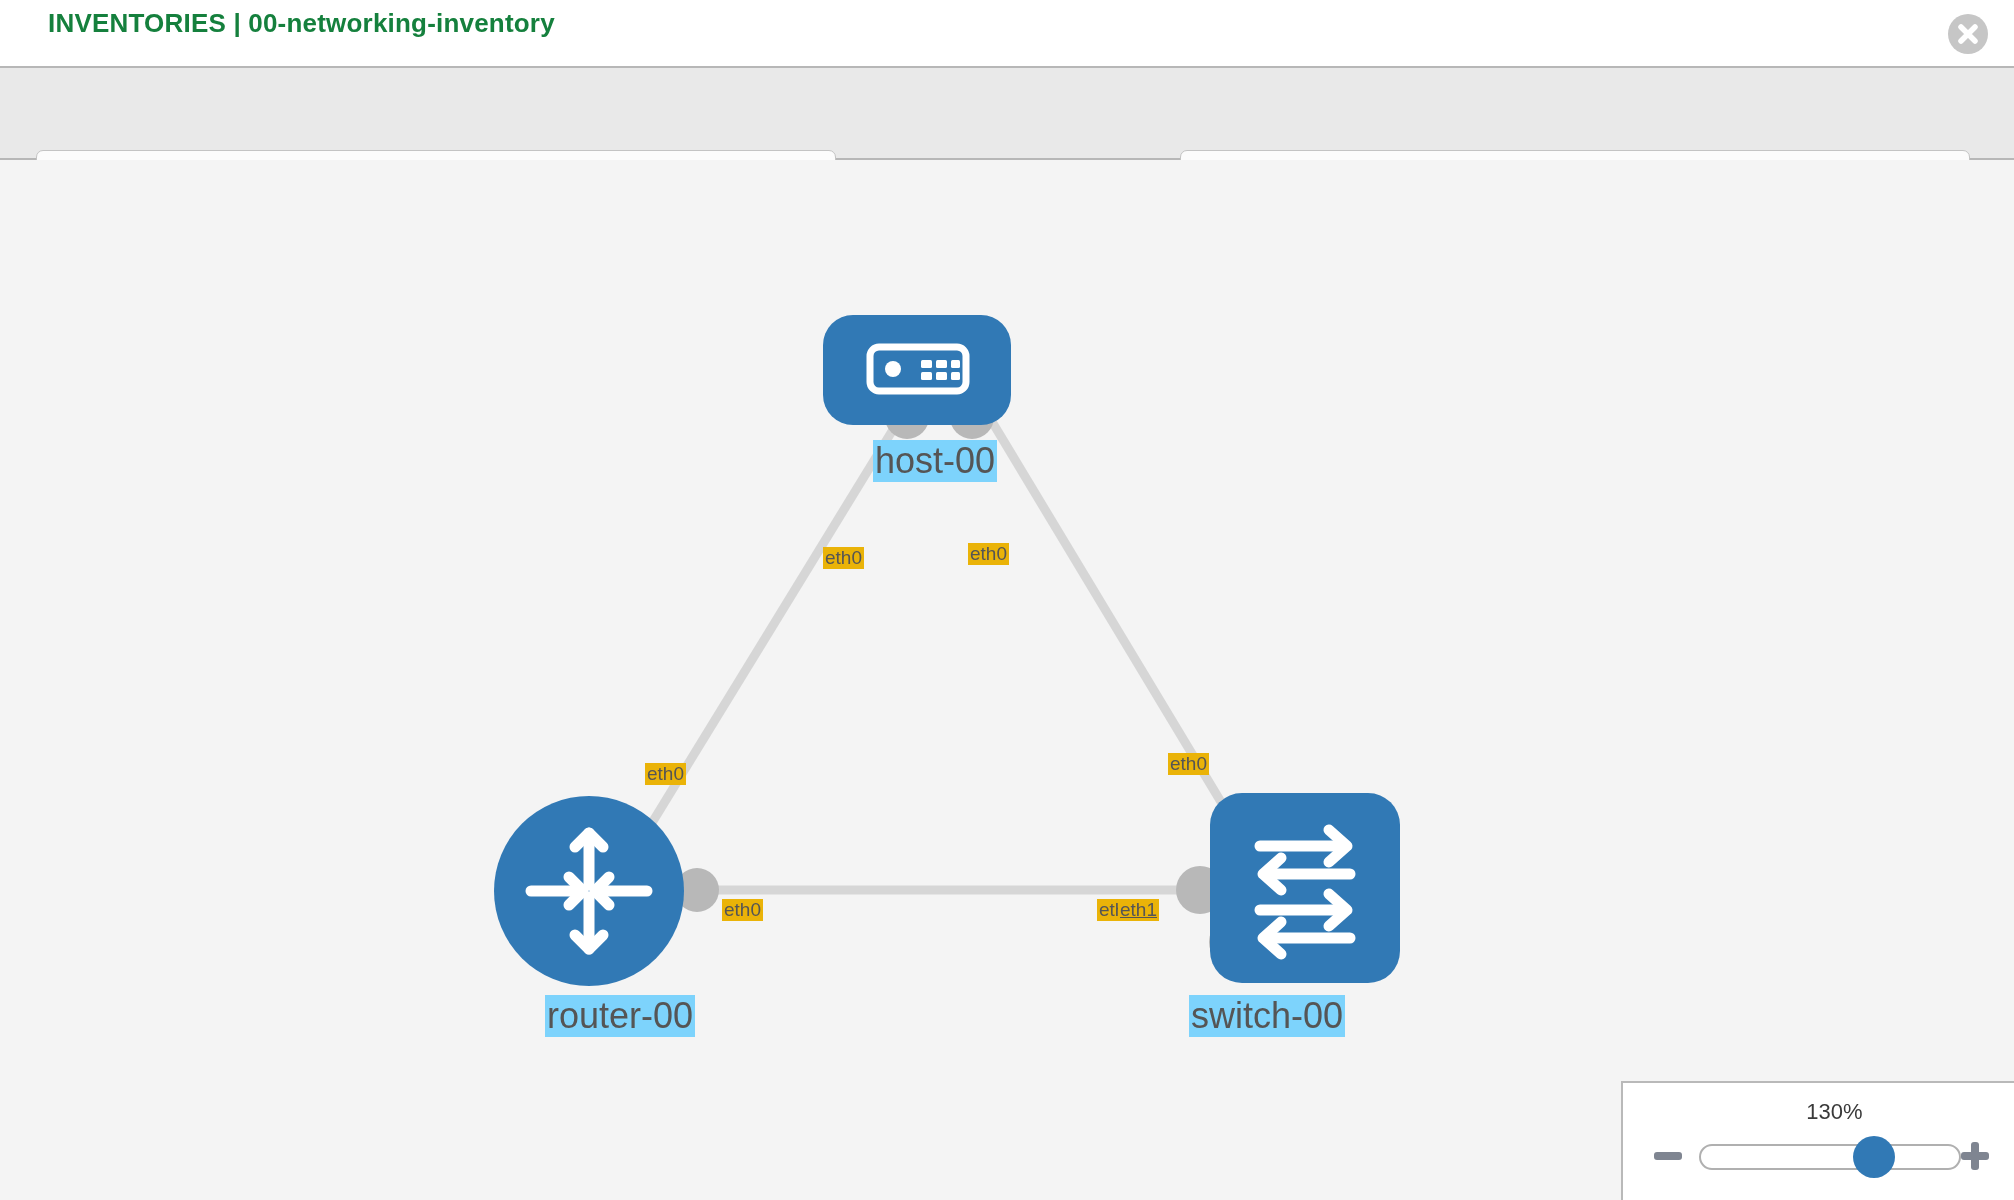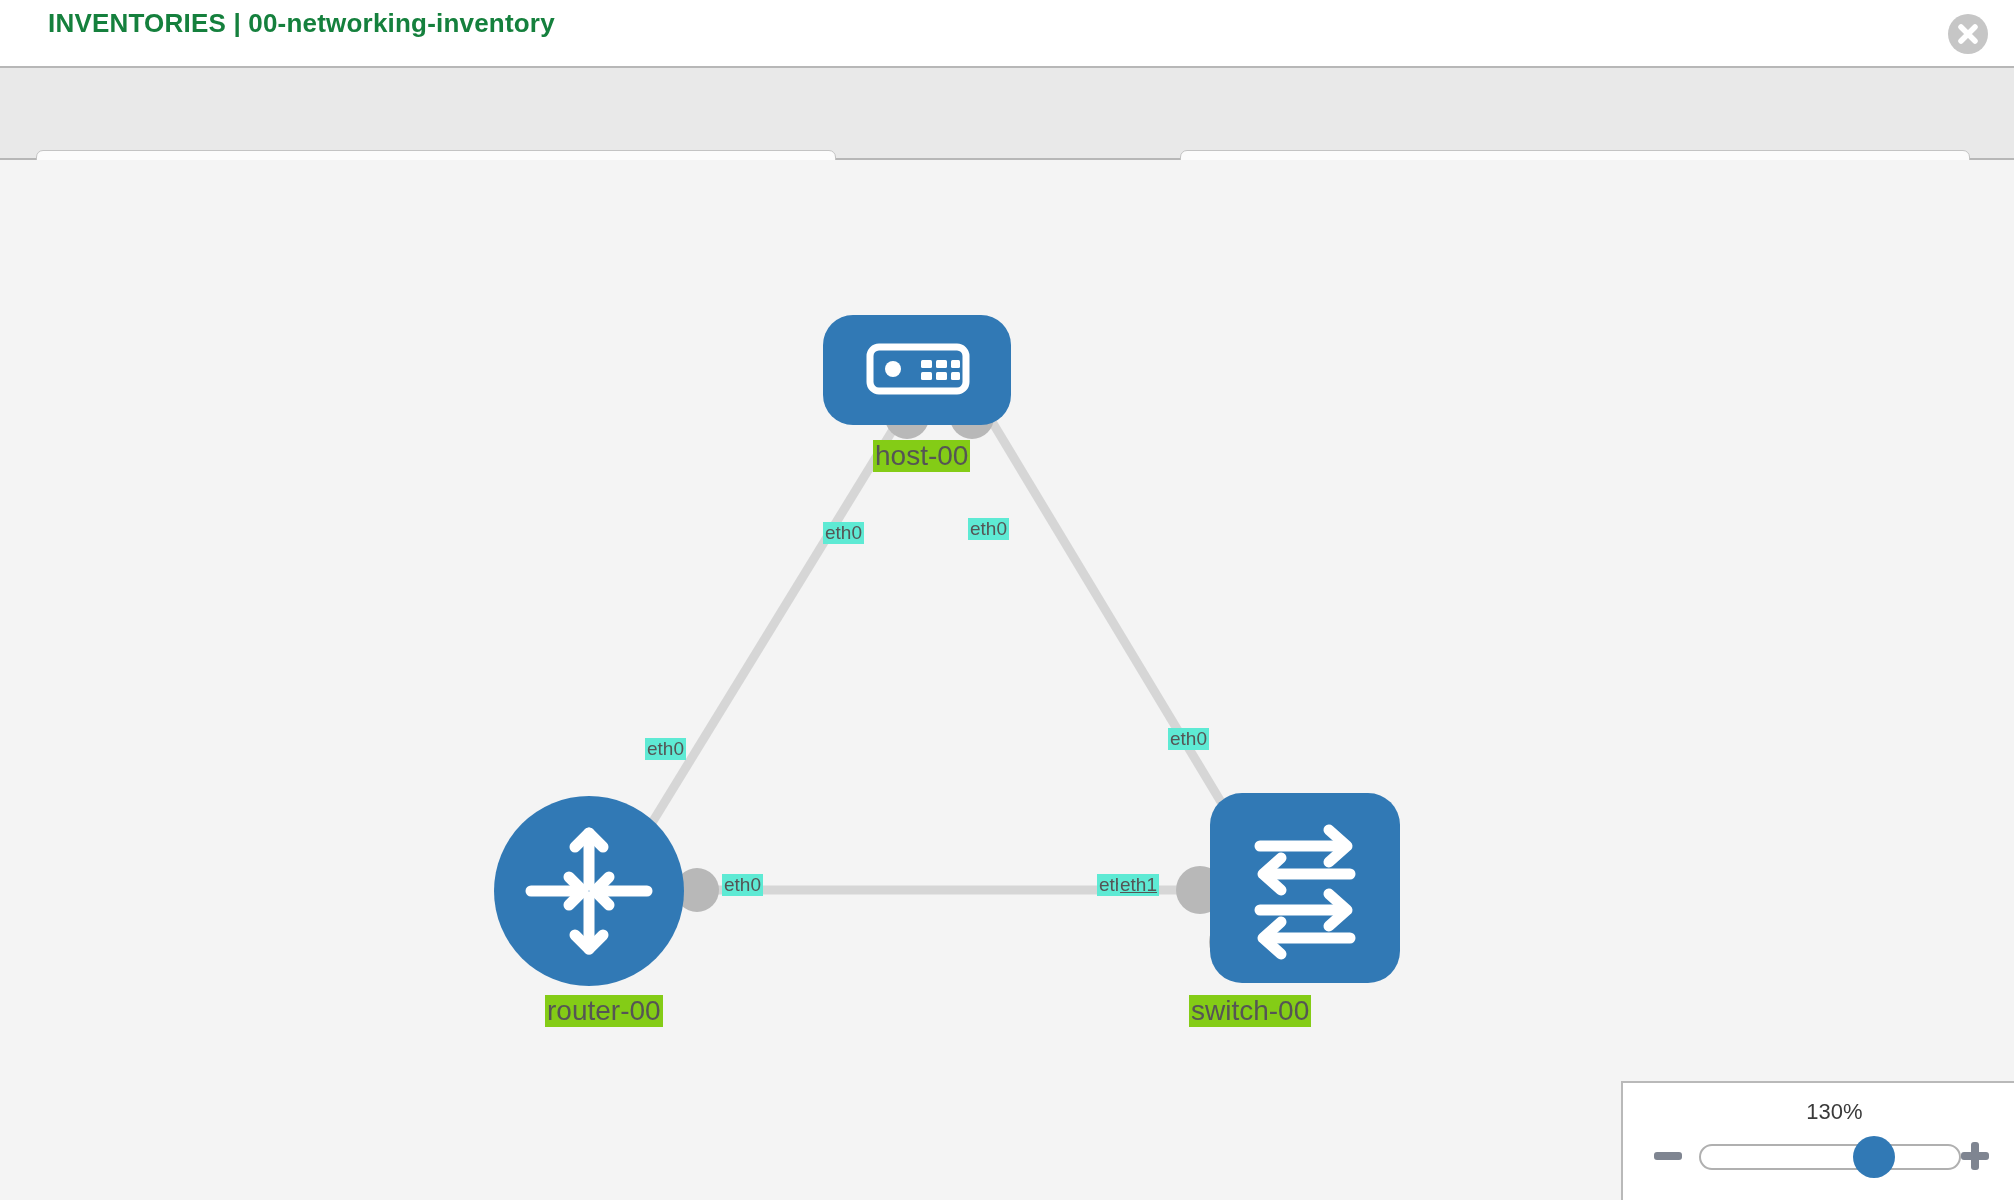--- a/index.html
+++ b/index.html
@@ -102,33 +102,34 @@
   }
   .topology-svg {
     position: absolute;
     left: 0; top: 0;
     width: 2014px; height: 1040px;
   }
 
   
   .node-label {
     position: absolute;
-    font-size: 28px;
+    font-size: 36px;
     color: #555555;
-    background: #84cc16;
+    background: #7dd3fc;
     white-space: nowrap;
     padding: 0 2px;
   }
   .iface-label {
     position: absolute;
     font-size: 19px;
     color: #555555;
-    background: #5eead4;
+    background: #eab308;
     white-space: nowrap;
     padding: 0 2px;
+    margin-top: 25px;
   }
 
   
   .zoom-panel {
     position: absolute;
     left: 1621px; top: 1081px;
     width: 393px; height: 119px;
     background: #ffffff;
     border: 2px solid #b9b9b9;
     border-right: none;

